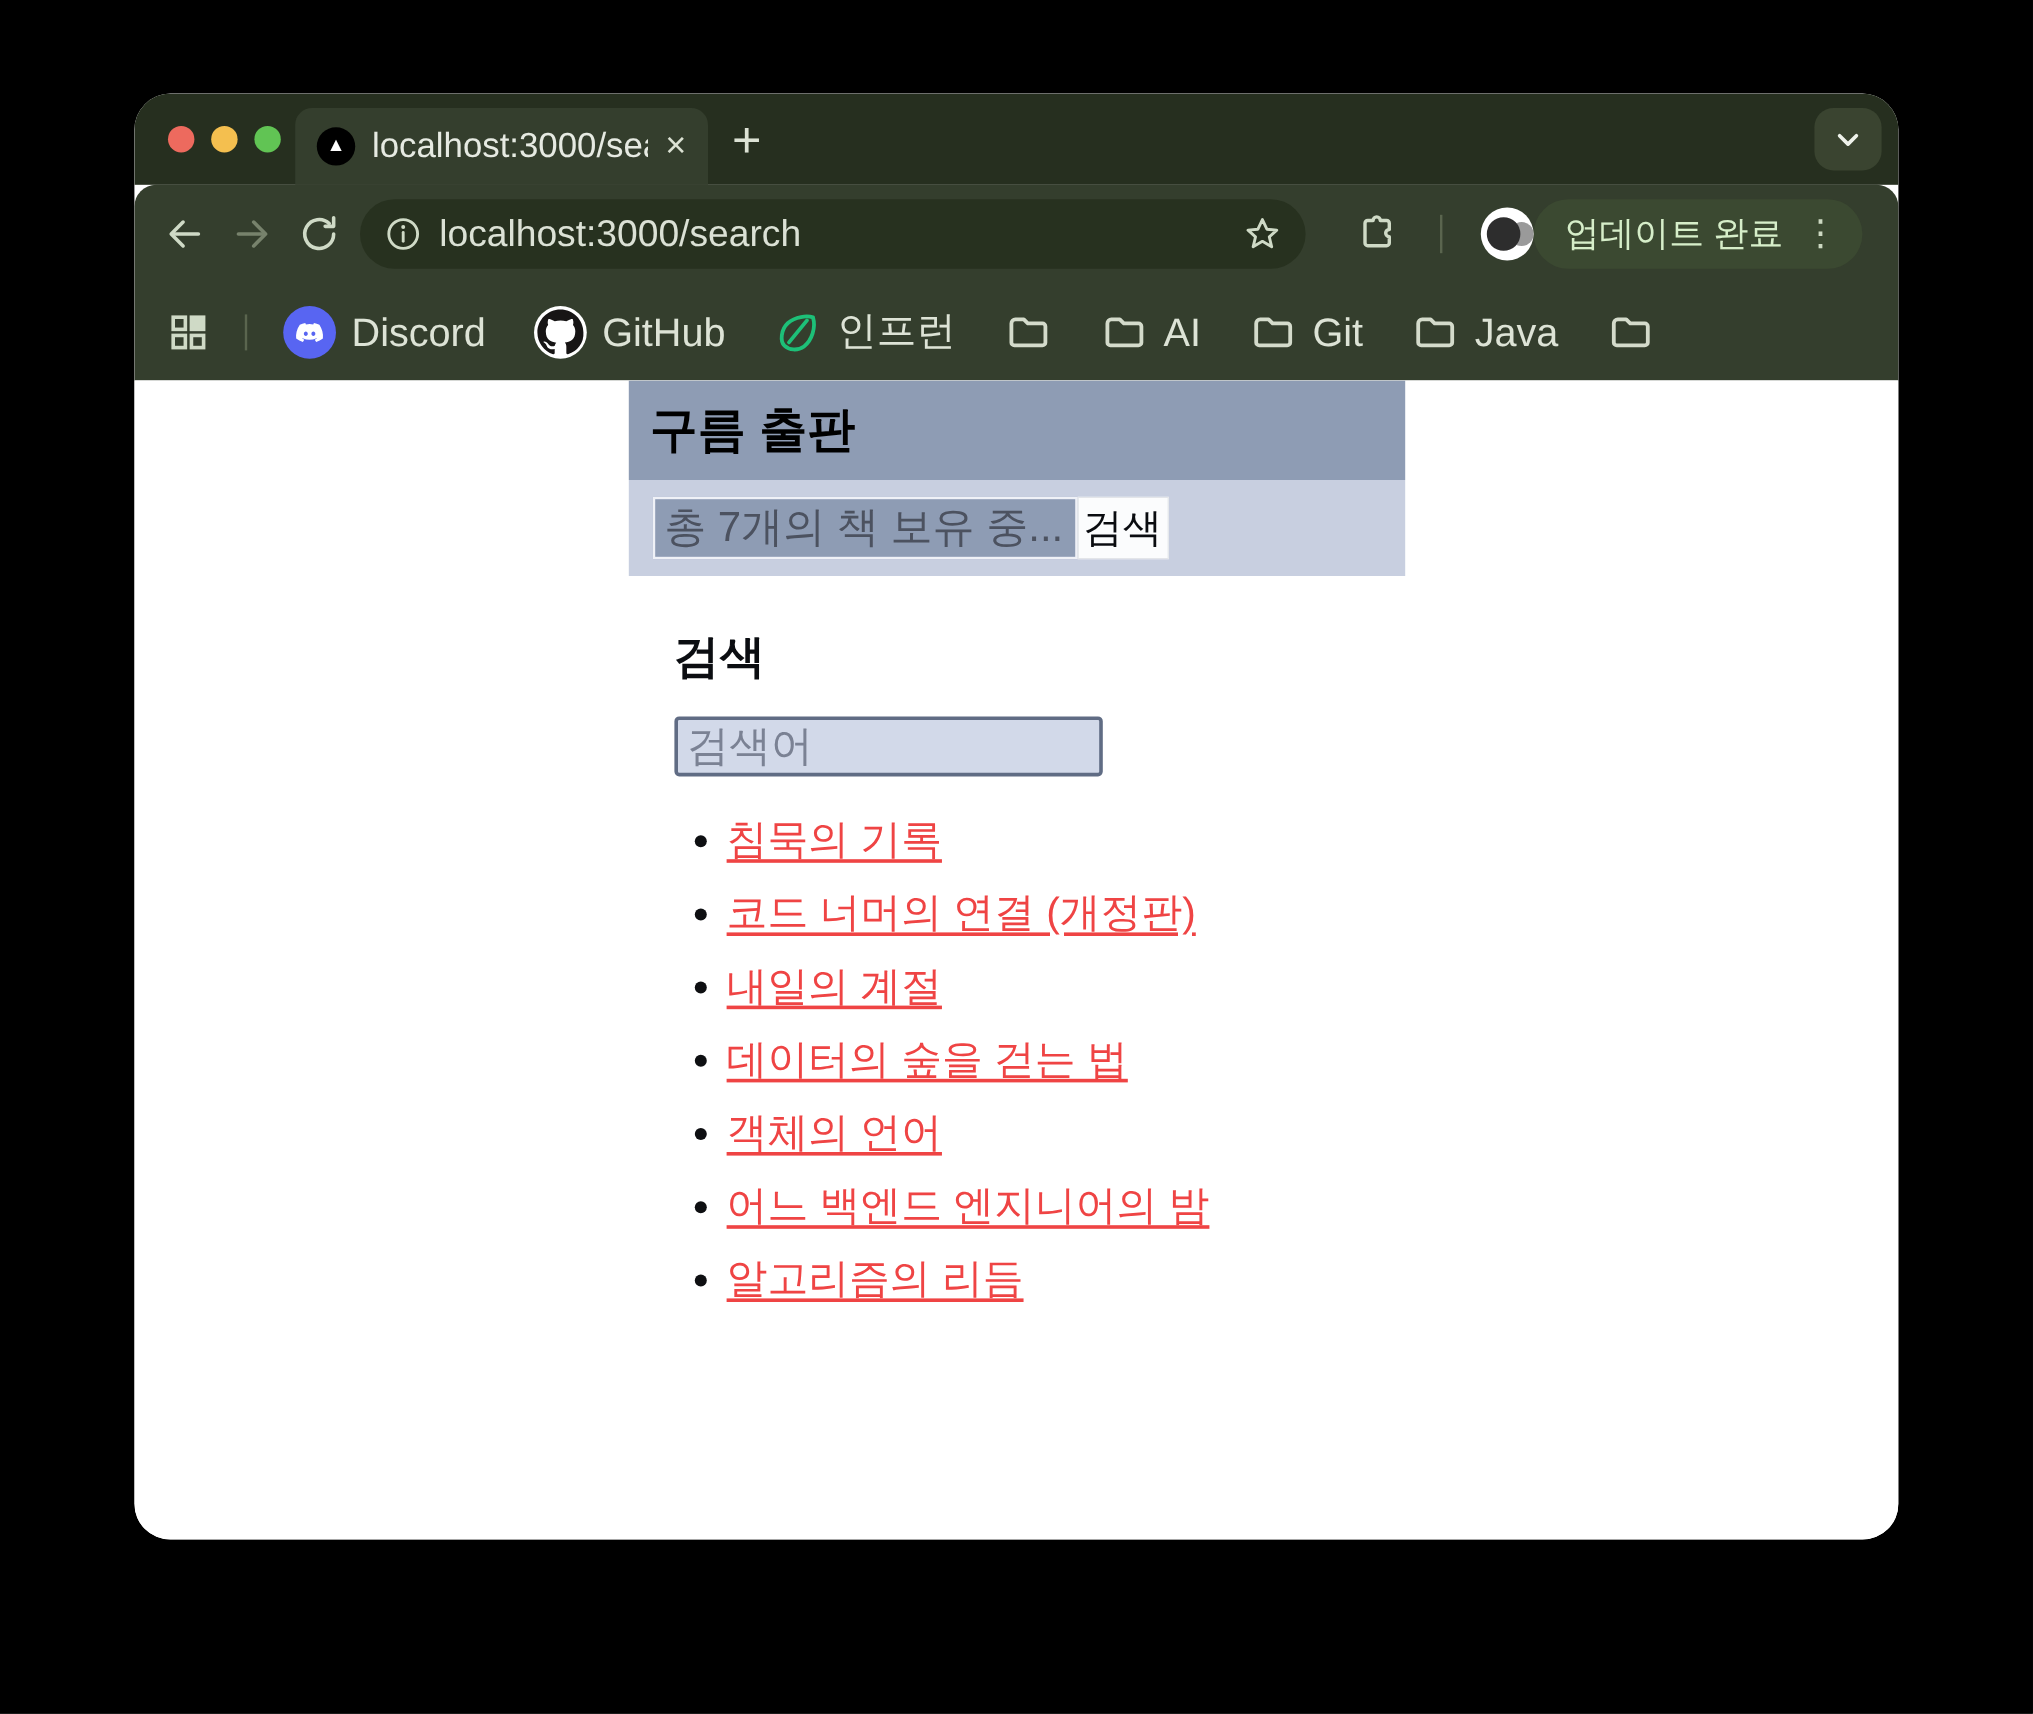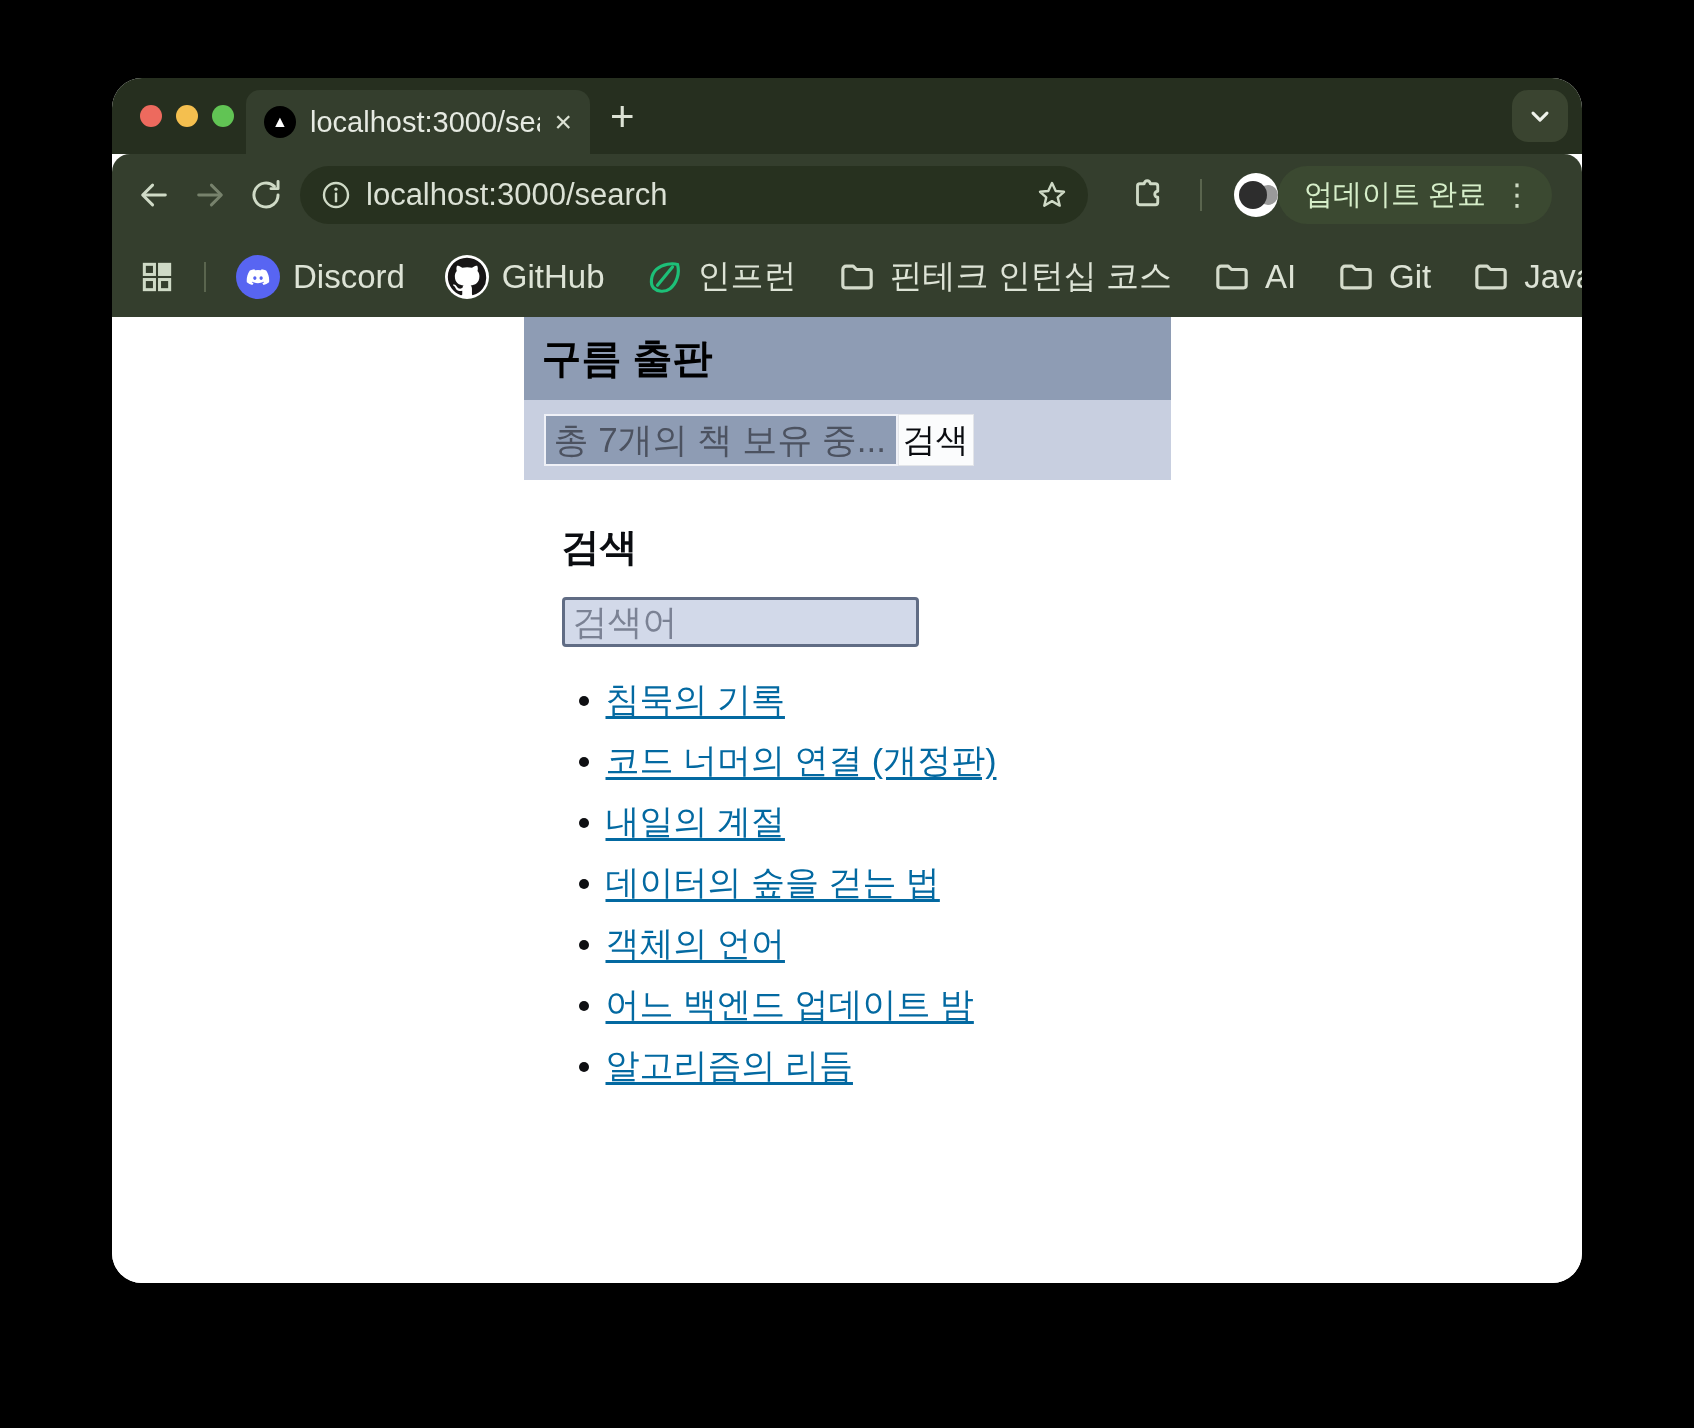--- a/index.html
+++ b/index.html
@@ -72,21 +72,21 @@
   .banner-btn { width:76px; height:52px; background:#fbfcfd; border:1px solid #e3e5e9; font-size:33px;
                 color:#0a0c10; display:flex; align-items:center; justify-content:center; }
 
   .search-section { padding-left:38px; }
   .search-section h2 { margin-top:42px; font-size:38px; font-weight:bold; color:#0b0d11; }
   .search-input { margin-top:24px; width:357px; height:50px; background:#d2d9e9; border:3px solid #606c84;
                   border-radius:4px; font-size:35px; color:#3a4150; padding:0 8px; outline:none; }
   .search-input::placeholder { color:#7b8294; opacity:1; }
   .book-list { margin-top:30px; padding-left:44px; }
   .book-list li { margin-bottom:15px; font-size:34px; color:#0e0f12; }
-  .book-list a { color:#0369a1; text-decoration:underline; text-underline-offset:5px; }
+  .book-list a { color:#ef4444; text-decoration:underline; text-underline-offset:5px; }
   svg { display:block; }
 </style>
 </head>
 <body>
 
 <div class="stage">
   <div class="window">
 
     <div class="tabstrip">
       <div class="traffic">
@@ -198,21 +198,20 @@
           </span>
           <span class="bm-label">인프런</span>
         </div>
 
         <div class="bm-item">
           <span class="bm-folder">
             <svg width="40" height="40" viewBox="0 0 24 24" fill="none" stroke="currentColor" stroke-width="1.9" stroke-linejoin="round">
                 <path d="M3.5 7.5a2 2 0 0 1 2-2h4.2l2 2h7.3a1.5 1.5 0 0 1 1.5 1.5v8a1.5 1.5 0 0 1-1.5 1.5H5a1.5 1.5 0 0 1-1.5-1.5z"></path>
               </svg>
           </span>
-          <span class="bm-label">핀테크 인턴십 코스</span>
         </div>
 
         <div class="bm-item">
           <span class="bm-folder">
             <svg width="40" height="40" viewBox="0 0 24 24" fill="none" stroke="currentColor" stroke-width="1.9" stroke-linejoin="round">
                 <path d="M3.5 7.5a2 2 0 0 1 2-2h4.2l2 2h7.3a1.5 1.5 0 0 1 1.5 1.5v8a1.5 1.5 0 0 1-1.5 1.5H5a1.5 1.5 0 0 1-1.5-1.5z"></path>
               </svg>
           </span>
           <span class="bm-label">AI</span>
         </div>
@@ -260,21 +259,21 @@
 
         <section class="search-section">
           <h2>검색</h2>
           <input class="search-input" type="text" placeholder="검색어" style="">
           <ul class="book-list">
             <li><a href="#">침묵의 기록</a></li>
             <li><a href="#">코드 너머의 연결 (개정판)</a></li>
             <li><a href="#">내일의 계절</a></li>
             <li><a href="#">데이터의 숲을 걷는 법</a></li>
             <li><a href="#">객체의 언어</a></li>
-            <li><a href="#">어느 백엔드 업데이트 밤</a></li>
+            <li><a href="#">어느 백엔드 엔지니어의 밤</a></li>
             <li><a href="#">알고리즘의 리듬</a></li>
           </ul>
         </section>
       </div>
 
     </div>
 
   </div>
 </div>
 

